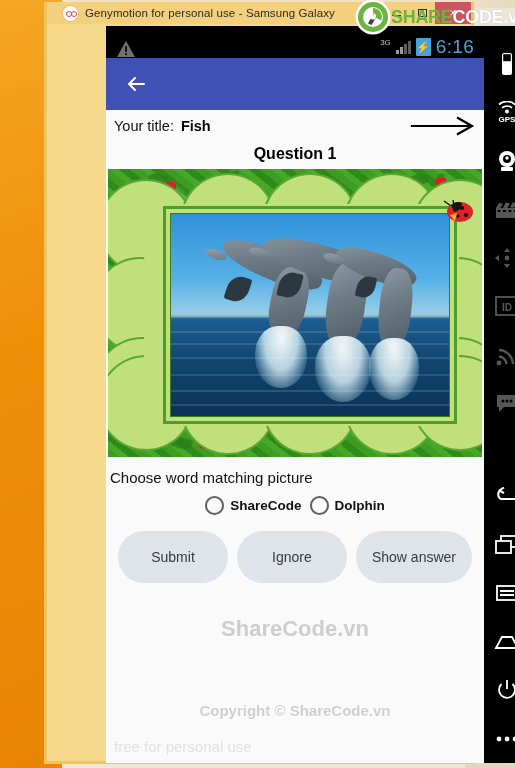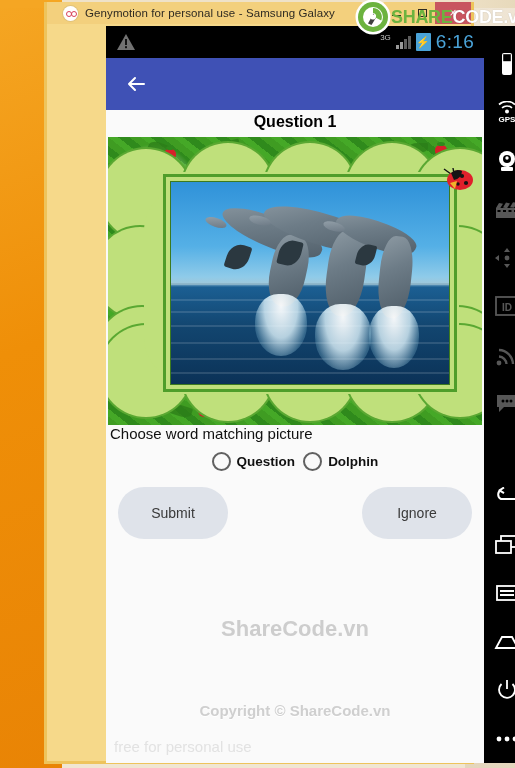--- a/index.html
+++ b/index.html
@@ -58,21 +58,21 @@
   .mn{ display:block;width:9px;height:1px;background:#2e2a22; margin-top:5px;}
   .mx{ display:block;width:9px;height:8px;border:1.4px solid #2e2a22;}
   
   #device{
     position:absolute; left:59px; top:24px; width:424px; height:737px;
     background:#fafafa;
     display:flex;
   }
   #screen{ width:378px; height:737px; position:relative; background:#fafafa; overflow:hidden;}
   #statusbar{
-    height:32px; background:#000; display:flex; align-items:center;
+    height:32px; background:#000; display:flex; align-items:flex-end;
     padding:0 10px; color:#fff; position:relative;
   }
   #warn-icon{ width:20px;height:18px; position:relative; opacity:.72; }
   #warn-icon svg{ display:block; }
   #sb-right{ margin-left:auto; display:flex; align-items:center; gap:5px; }
   #net-3g{ font-size:8px; color:#c6c6c6; position:relative; top:-5px; letter-spacing:0; }
   #sig-bars{ display:flex; align-items:flex-end; gap:1px; height:14px; }
   .sbar{ width:3px; background:#9a9a9a; }
   #batt{
     width:15px;height:18px;background:#4aa3d8;border-radius:1px;
@@ -143,21 +143,21 @@
   .splash{ position:absolute; background:radial-gradient(ellipse at 50% 20%,
       rgba(255,255,255,.95) 0%, rgba(223,244,252,.8) 45%, rgba(160,215,235,.25) 75%, transparent 100%);
     border-radius:45% 45% 50% 50%; }
   #horizon{ position:absolute; left:0; right:0; top:50%; height:2px; background:#8fb7c9; opacity:.8; }
   .wave{ position:absolute; left:0; right:0; height:2px; background:rgba(255,255,255,.13); }
   #ladybug{
     position:absolute; right:8px; top:30px; width:34px;height:26px;
   }
   
   #choose-label{
-    font-size:15px; color:#111; padding:0 4px 6px 4px;
+    font-size:15px; color:#111; padding:12px 4px 6px 4px;
   }
   #radios{
     display:flex; align-items:center; justify-content:center; gap:8px; padding:4px 0 0 0;
   }
   .radio-item{ display:flex; align-items:center; gap:6px; }
   .radio-circle{
     width:19px;height:19px;border-radius:50%;border:2.2px solid #616161; flex:none;
   }
   .radio-label{ font-size:13.5px; font-weight:bold; color:#111; }
   #buttons{
@@ -266,20 +266,29 @@
       </div>
 
       <div id="appbar">
         <span id="back-arrow">
           <svg width="24" height="24" viewBox="0 0 24 24">
             <path d="M20 12 H5 M11 6 L5 12 L11 18" stroke="#fff" stroke-width="2" fill="none" stroke-linecap="round" stroke-linejoin="round"></path>
           </svg>
         </span>
       </div>
 
+      <div id="title-row">
+        <span id="title-label">Your title:</span>
+        <span id="title-value">Fish</span>
+        <span id="next-arrow">
+          <svg width="66" height="24" viewBox="0 0 66 24">
+            <path d="M2 12 H60 M48 4 L62 12 L48 20" stroke="#000" stroke-width="2.2" fill="none" stroke-linecap="square"></path>
+          </svg>
+        </span>
+      </div>
 
       <div id="question-label">Question 1</div>
 
       <div id="frame-wrap">
         <div id="frame-bg">
           <i class="leafdot" style="left:8px;top:20px;width:20px;height:11px;"></i>
           <i class="leafdot" style="left:40px;top:6px;width:24px;height:12px;transform:rotate(22deg)"></i>
           <i class="leafdot" style="left:110px;top:4px;width:22px;height:10px;transform:rotate(-15deg)"></i>
           <i class="leafdot" style="left:200px;top:10px;width:24px;height:11px;transform:rotate(40deg)"></i>
           <i class="leafdot" style="left:300px;top:6px;width:20px;height:10px;"></i>
@@ -359,31 +368,32 @@
             <path d="M10 16 L17 14 L15 22 Z" fill="#f0b429"></path>
           </svg>
         </div>
       </div>
 
       <div id="choose-label">Choose word matching picture</div>
 
       <div id="radios">
         <label class="radio-item">
           <span class="radio-circle"></span>
-          <span class="radio-label">Question</span>
+          <span class="radio-label">ShareCode</span>
         </label>
         <label class="radio-item">
           <span class="radio-circle"></span>
           <span class="radio-label">Dolphin</span>
         </label>
       </div>
 
       <div id="buttons">
         <div class="pill" id="btn-submit">Submit</div>
         <div class="pill" id="btn-ignore">Ignore</div>
+        <div class="pill" id="btn-show">Show answer</div>
       </div>
 
       <div id="sc-watermark">ShareCode.vn</div>
       <div id="copyright">Copyright © ShareCode.vn</div>
       <div id="freeuse">free for personal use</div>
     </div>
 
     <div id="gm-toolbar">
       <div class="tool">
         <svg width="16" height="24" viewBox="0 0 16 24">

